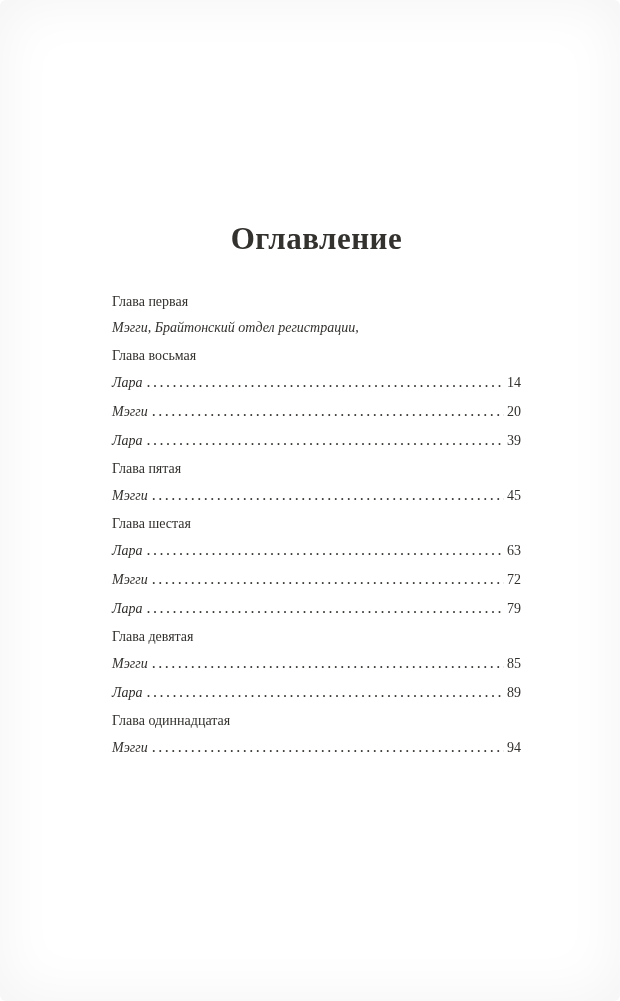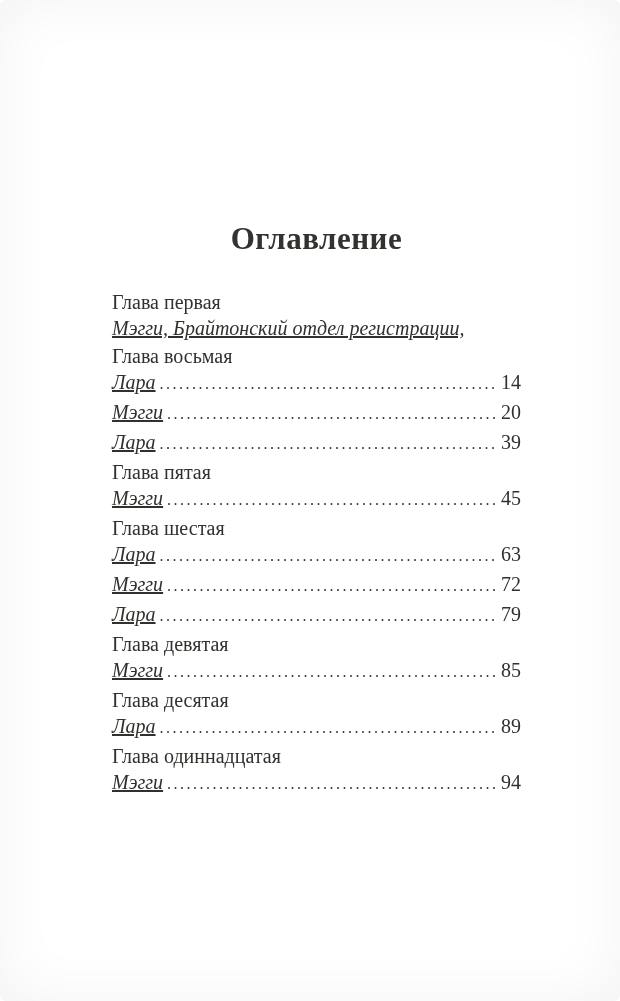--- a/index.html
+++ b/index.html
@@ -30,34 +30,33 @@
     font-weight: 700;
     letter-spacing: 0.5px;
     color: #34322f;
   }
 
   .toc {
     margin-top: 32px;
   }
 
   .entry {
-    font-size: 20px;
+    font-size: 14px;
     line-height: 26px;
     margin-bottom: 2px;
   }
 
   .chapter {
     font-style: normal;
     color: #32302d;
   }
 
   .subtitle {
     font-style: italic;
     white-space: nowrap;
-    text-decoration: underline;
   }
 
   .row {
     display: flex;
     align-items: baseline;
   }
 
   .leader {
     flex: 1 1 auto;
     overflow: hidden;
@@ -155,21 +154,20 @@
     <section class="entry">
       <div class="chapter">Глава девятая</div>
       <div class="row">
         <span class="subtitle">Мэгги</span>
         <span class="leader"></span>
         <span class="pagenum">85</span>
       </div>
     </section>
 
     <section class="entry">
-      <div class="chapter">Глава десятая</div>
       <div class="row">
         <span class="subtitle">Лара</span>
         <span class="leader"></span>
         <span class="pagenum">89</span>
       </div>
     </section>
 
     <section class="entry">
       <div class="chapter">Глава одиннадцатая</div>
       <div class="row">

